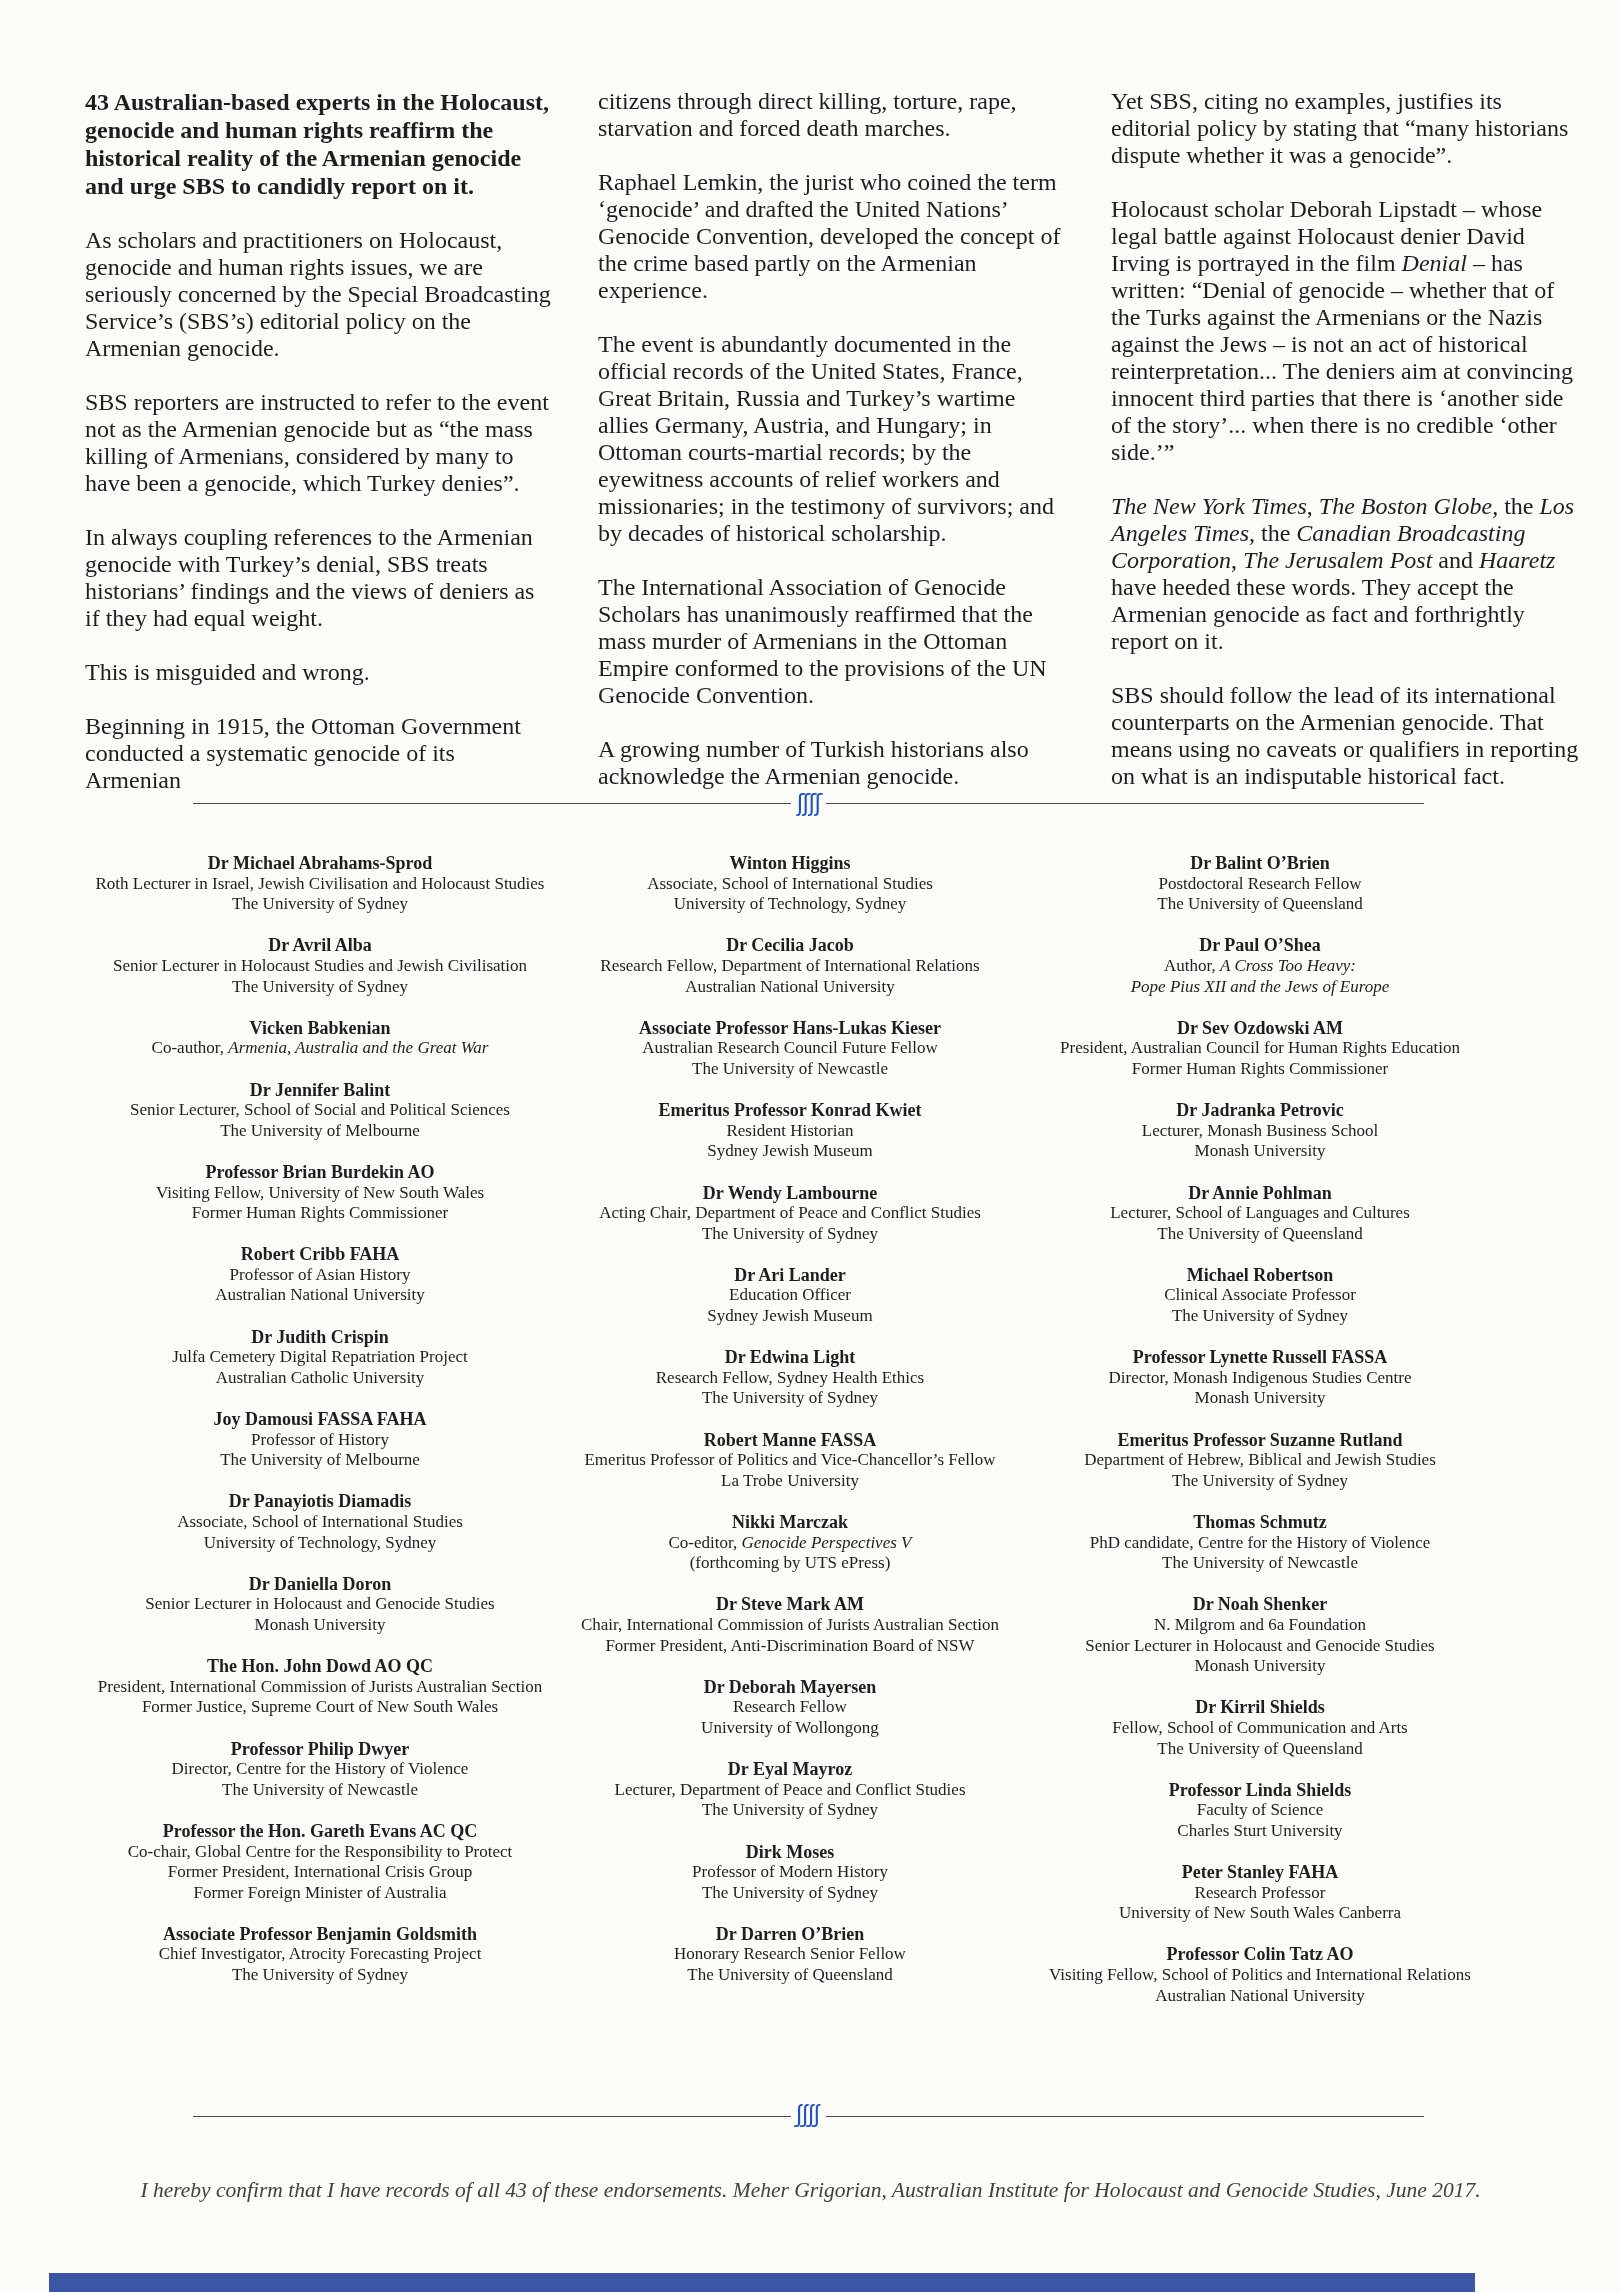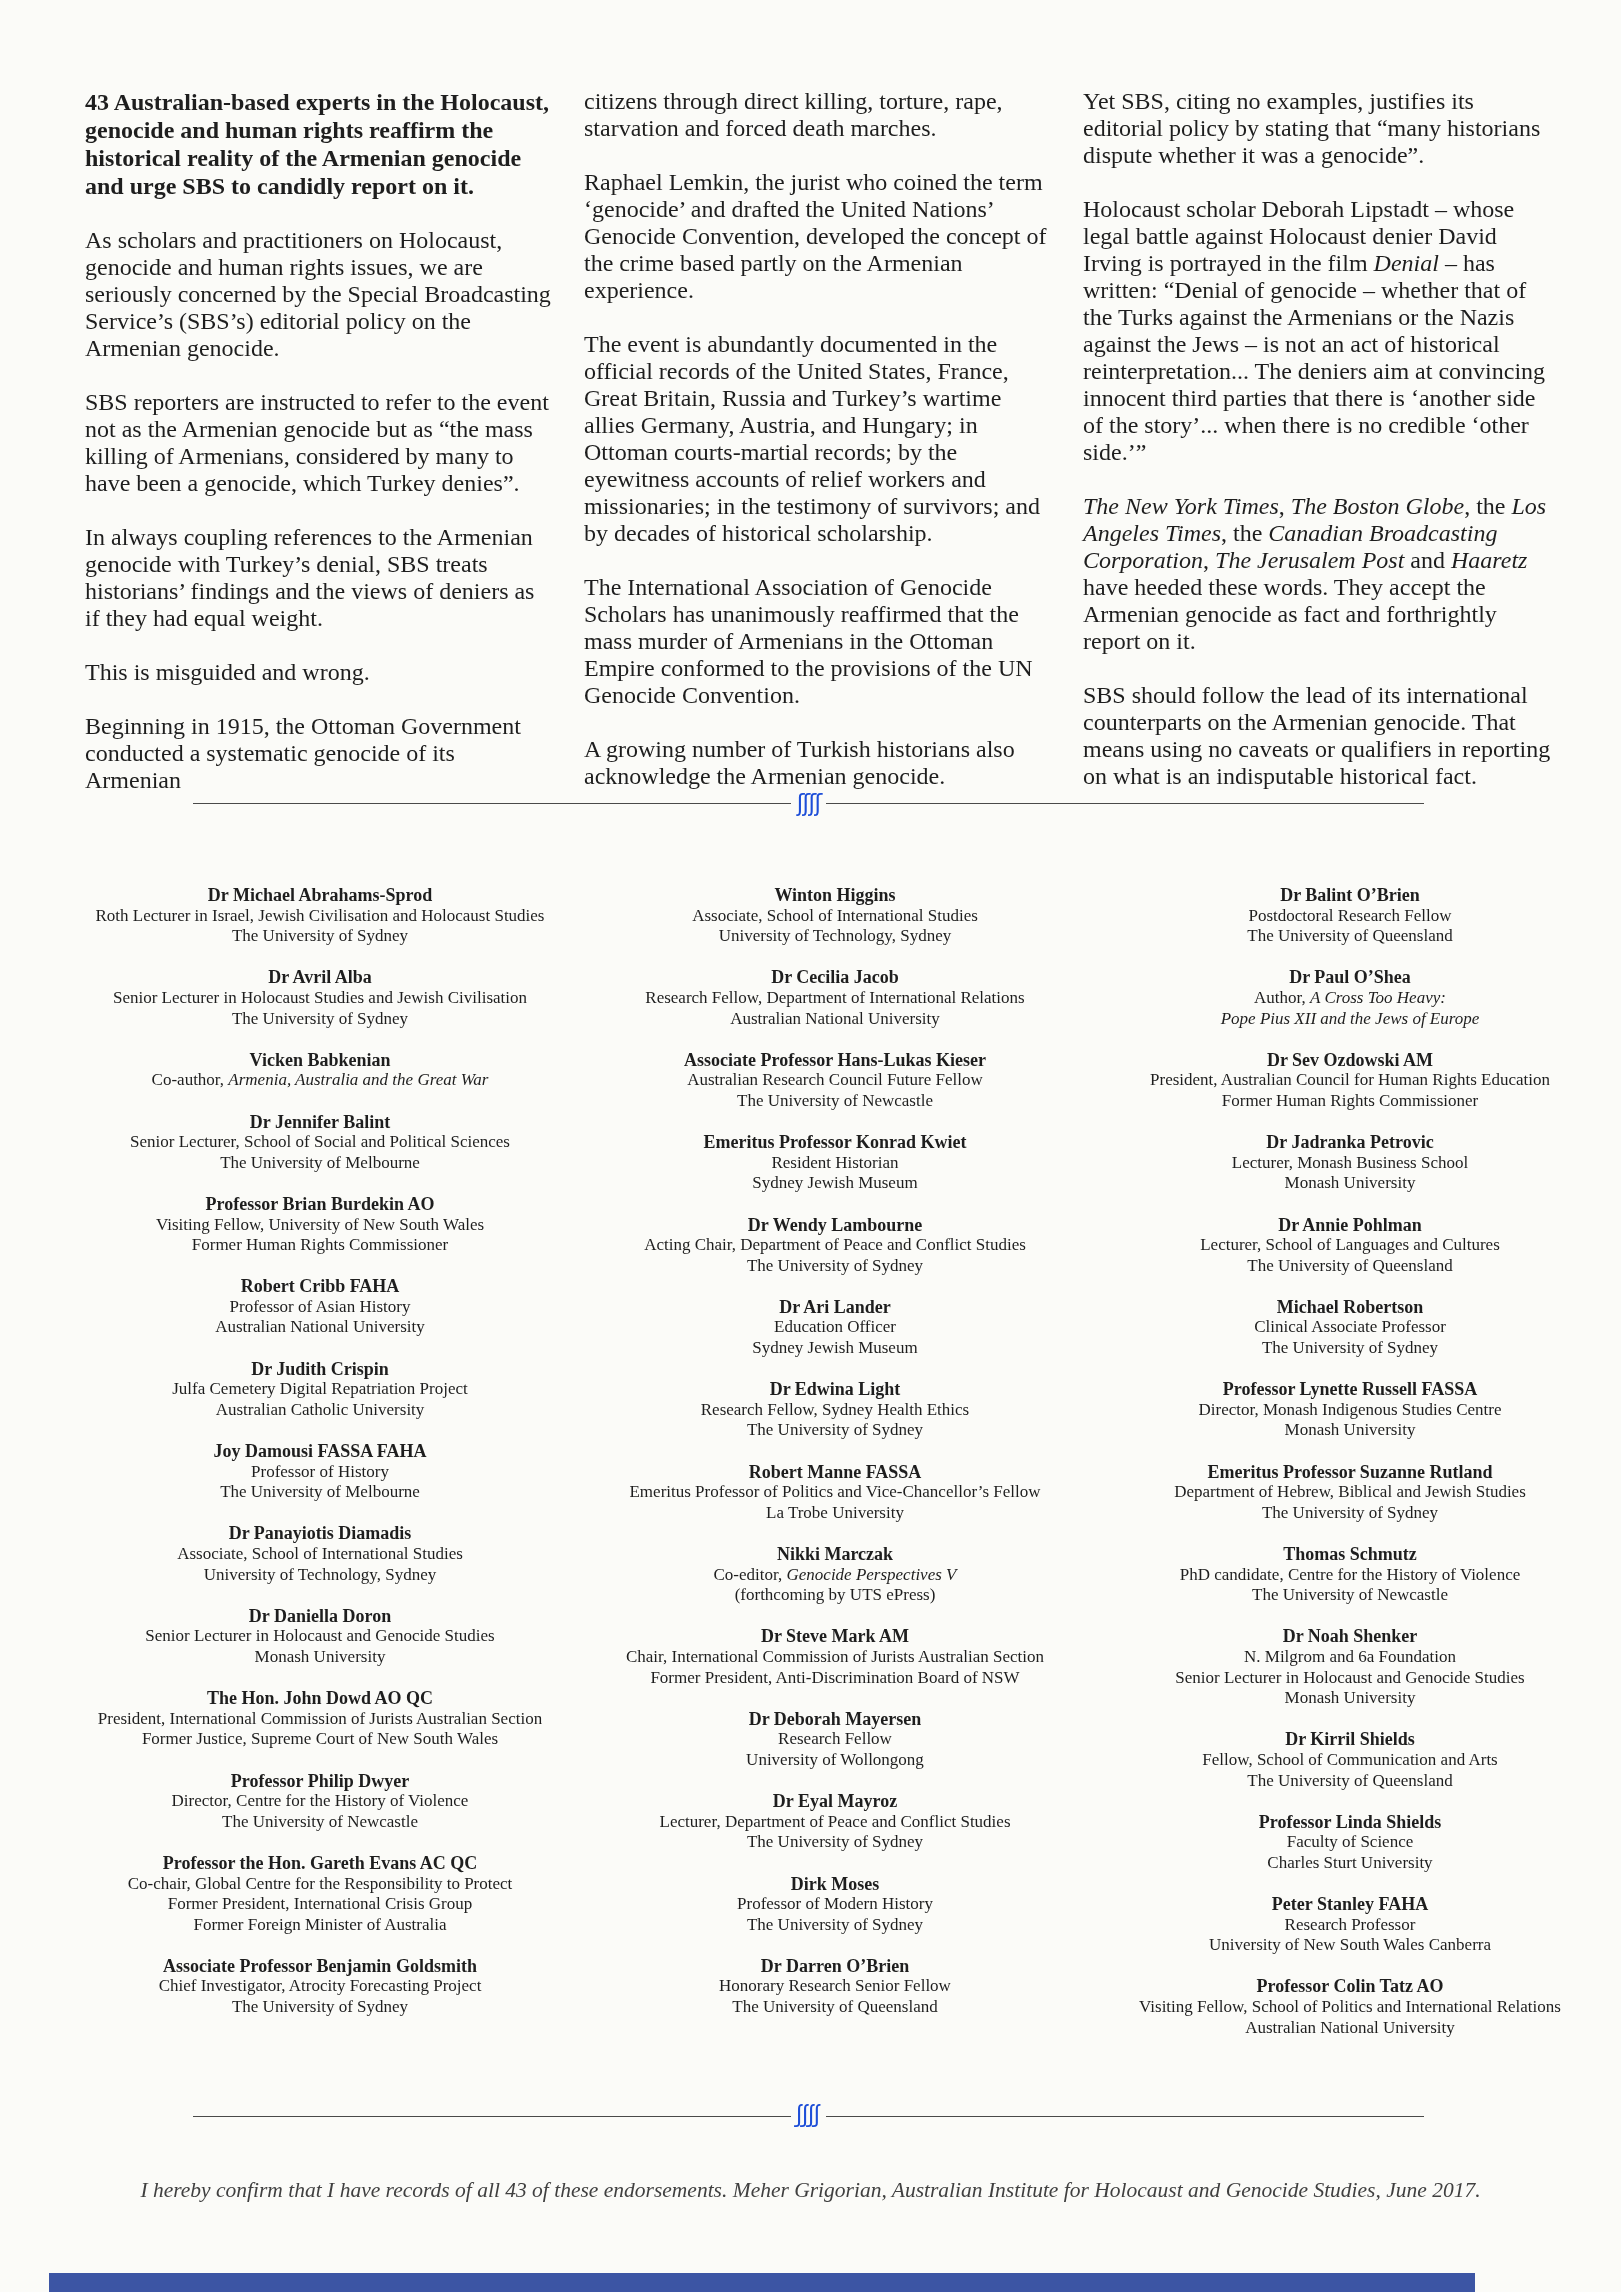--- a/index.html
+++ b/index.html
@@ -3,43 +3,43 @@
 <meta charset="utf-8">
 <style>
   html,body{margin:0;padding:0;}
   body{
     width:1621px;height:2293px;position:relative;overflow:hidden;
     background:#fbfbf8;color:#1e1e1e;
     font-family:"Liberation Serif", serif;
   }
   .statement{
     position:absolute;top:88px;left:85px;width:1500px;
-    display:flex;gap:29px;
+    display:flex;gap:43px;
   }
   .stmt-col{width:470px;font-size:24px;line-height:27px;text-align:left;}
   .headline{
     font-weight:bold;font-size:24px;line-height:28px;margin:0 0 27px 0;
   }
   .para{margin:0 0 27px 0;}
   .divider{
     position:absolute;left:193px;width:1231px;height:30px;
     display:flex;align-items:center;
   }
   .divider .rule{flex:1;border-top:1.8px solid #4a4a4a;height:0;}
   .divider .glyph{
     font-family:"DejaVu Sans", sans-serif;
     font-size:23px;color:#1d4ed8;padding:0 5.4px;line-height:1;
     letter-spacing:-1.8px;
   }
   .divider.flip .glyph{transform:rotate(180deg);}
   .divider-top{top:788px;}
   .divider-bottom{top:2101px;}
   .signatories{
-    position:absolute;top:885px;left:85px;width:1500px;
-    display:flex;gap:45px;
+    position:absolute;top:853px;left:85px;width:1500px;
+    display:flex;
   }
   .sig-col{width:470px;text-align:center;}
   .entry{margin:0 0 20.6px 0;}
   .sig-name{font-weight:bold;font-size:18px;line-height:20.6px;white-space:nowrap;}
   .sig-line{font-size:17px;line-height:20.6px;white-space:nowrap;}
   .footer-line{
     position:absolute;top:2178px;left:139px;width:1343px;
     text-align:center;font-style:italic;font-size:21.5px;color:#404040;
   }
   .accent-bar{

